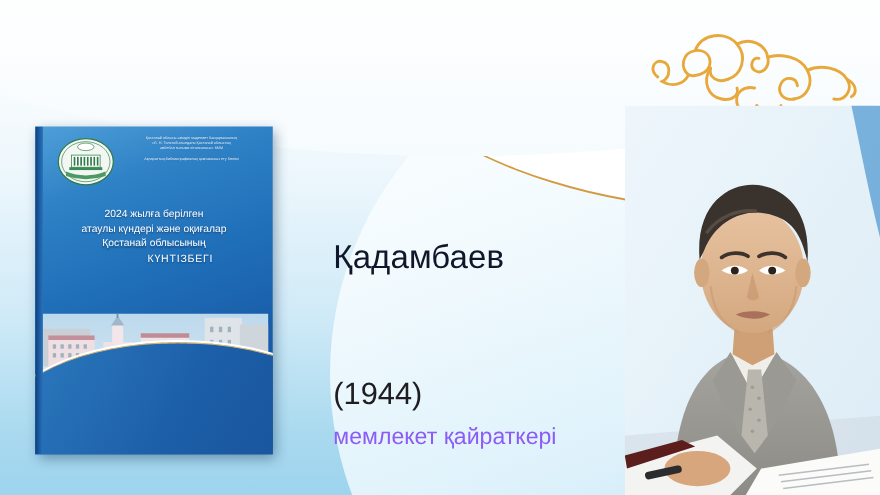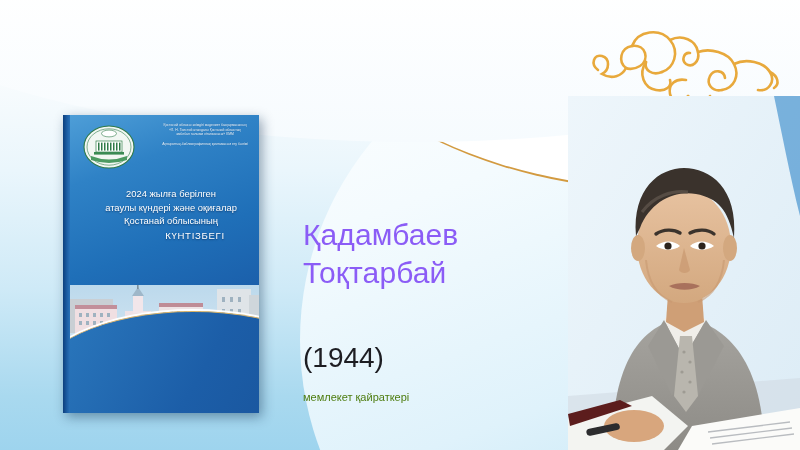--- a/index.html
+++ b/index.html
@@ -67,21 +67,21 @@
     position:absolute;left:292px;top:-262px;width:776px;height:440px;border-radius:50%;
     background:linear-gradient(110deg,#1a74bf 0%,#2b87cc 55%,#4f9fd6 100%);
   }
 
   
   .ornament-tr{position:absolute;left:588px;top:18px;width:200px;height:90px;}
   .ornament-book{position:absolute;left:48px;top:252px;width:96px;height:34px;opacity:.95;}
 
   
   .book{
-    position:absolute;left:63px;top:115px;width:196px;height:298px;
+    position:absolute;left:32px;top:115px;width:216px;height:298px;
     box-shadow:3px 4px 11px rgba(10,40,75,.42);
     overflow:hidden;
     background:linear-gradient(160deg,#4f9fd8 0%,#2f82c6 20%,#1f6fb8 45%,#1a5ca8 70%,#18519c 100%);
   }
   .book-inner{position:absolute;inset:0;overflow:hidden;}
   .book-edge{
     position:absolute;left:0;top:0;width:7px;height:100%;
     background:linear-gradient(90deg,#0d3f7d 0%,#1d5fa6 60%,#2a72b8 100%);
   }
   .book-emblem{
@@ -118,30 +118,30 @@
   }
 
   
   .portrait{
     position:absolute;left:568px;top:96px;width:232px;height:354px;overflow:hidden;
   }
 
   
   .name-block{position:absolute;left:303px;top:216px;width:300px;}
   .name-line{
-    color:#8b5cf6;font-size:30px;line-height:38px;font-weight:400;
+    color:#0f172a;font-size:30px;line-height:38px;font-weight:400;
     letter-spacing:.1px;white-space:nowrap;
   }
   .year{
     position:absolute;left:303px;top:344px;
     color:#1d1d22;font-size:28px;line-height:28px;
   }
   .subtitle{
     position:absolute;left:303px;top:388px;
-    color:#4d7c0f;font-size:11px;line-height:19px;
+    color:#8b5cf6;font-size:21px;line-height:19px;
   }
 </style>
 </head>
 <body>
 
 <div id="stage">
 
   <div class="bg-base"></div>
   <div class="bg-right-blue"></div>
   <div class="bg-right-mask"></div>
@@ -401,18 +401,17 @@
       <path d="M140 336 L222 326"></path>
         <path d="M142 342 L224 332"></path>
         <path d="M144 348 L226 338"></path>
     </g>
 
     <path d="M206 0 L232 0 L232 120 C222 80 214 38 206 0 Z" fill="#1f7cc4" opacity=".55"></path>
   </svg>
 
   <div class="name-block">
     <div class="name-line">Қадамбаев</div>
-    <div class="name-line">Тоқтарбай</div>
   </div>
   <div class="year">(1944)</div>
   <div class="subtitle">мемлекет қайраткері</div>
 
 </div>
 
 </body></html>

